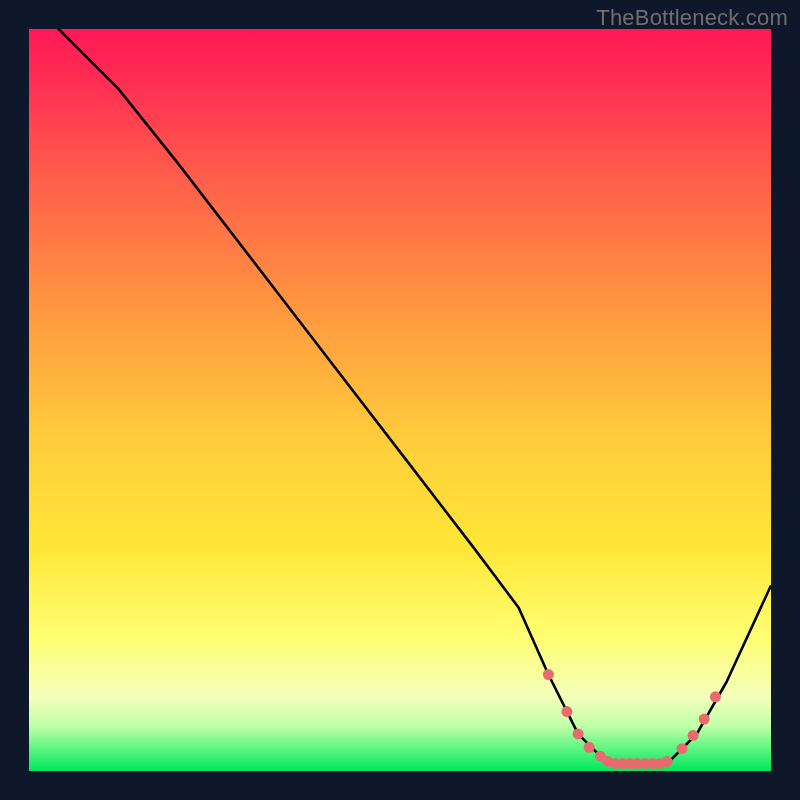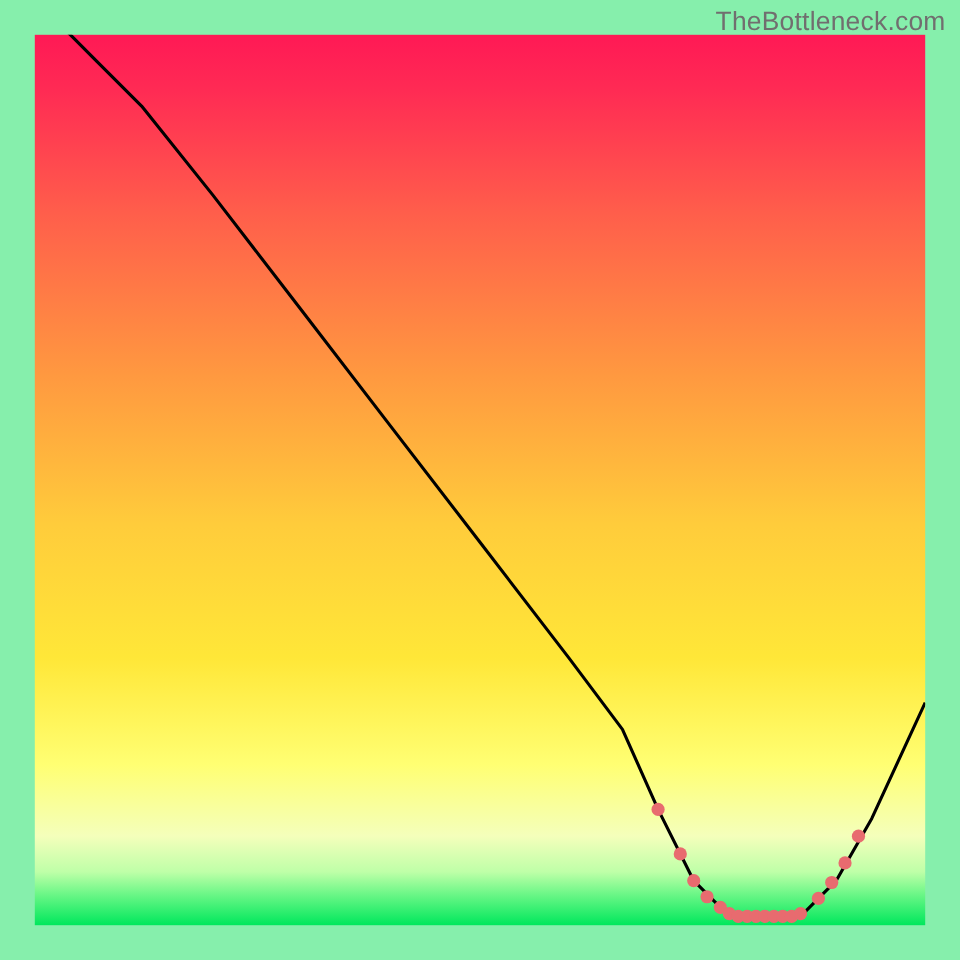--- a/index.html
+++ b/index.html
@@ -7,21 +7,21 @@
     padding: 0;
     width: 800px;
     height: 800px;
     background: #000;
     overflow: hidden;
   }
   .frame {
     position: relative;
     width: 800px;
     height: 800px;
-    background: #86efac;
+    background: #0f172a;
   }
   .watermark {
     position: absolute;
     top: 5px;
     right: 12px;
     font-family: Arial, Helvetica, sans-serif;
     font-size: 22px;
     color: #716E6F;
     letter-spacing: 0.2px;
   }

